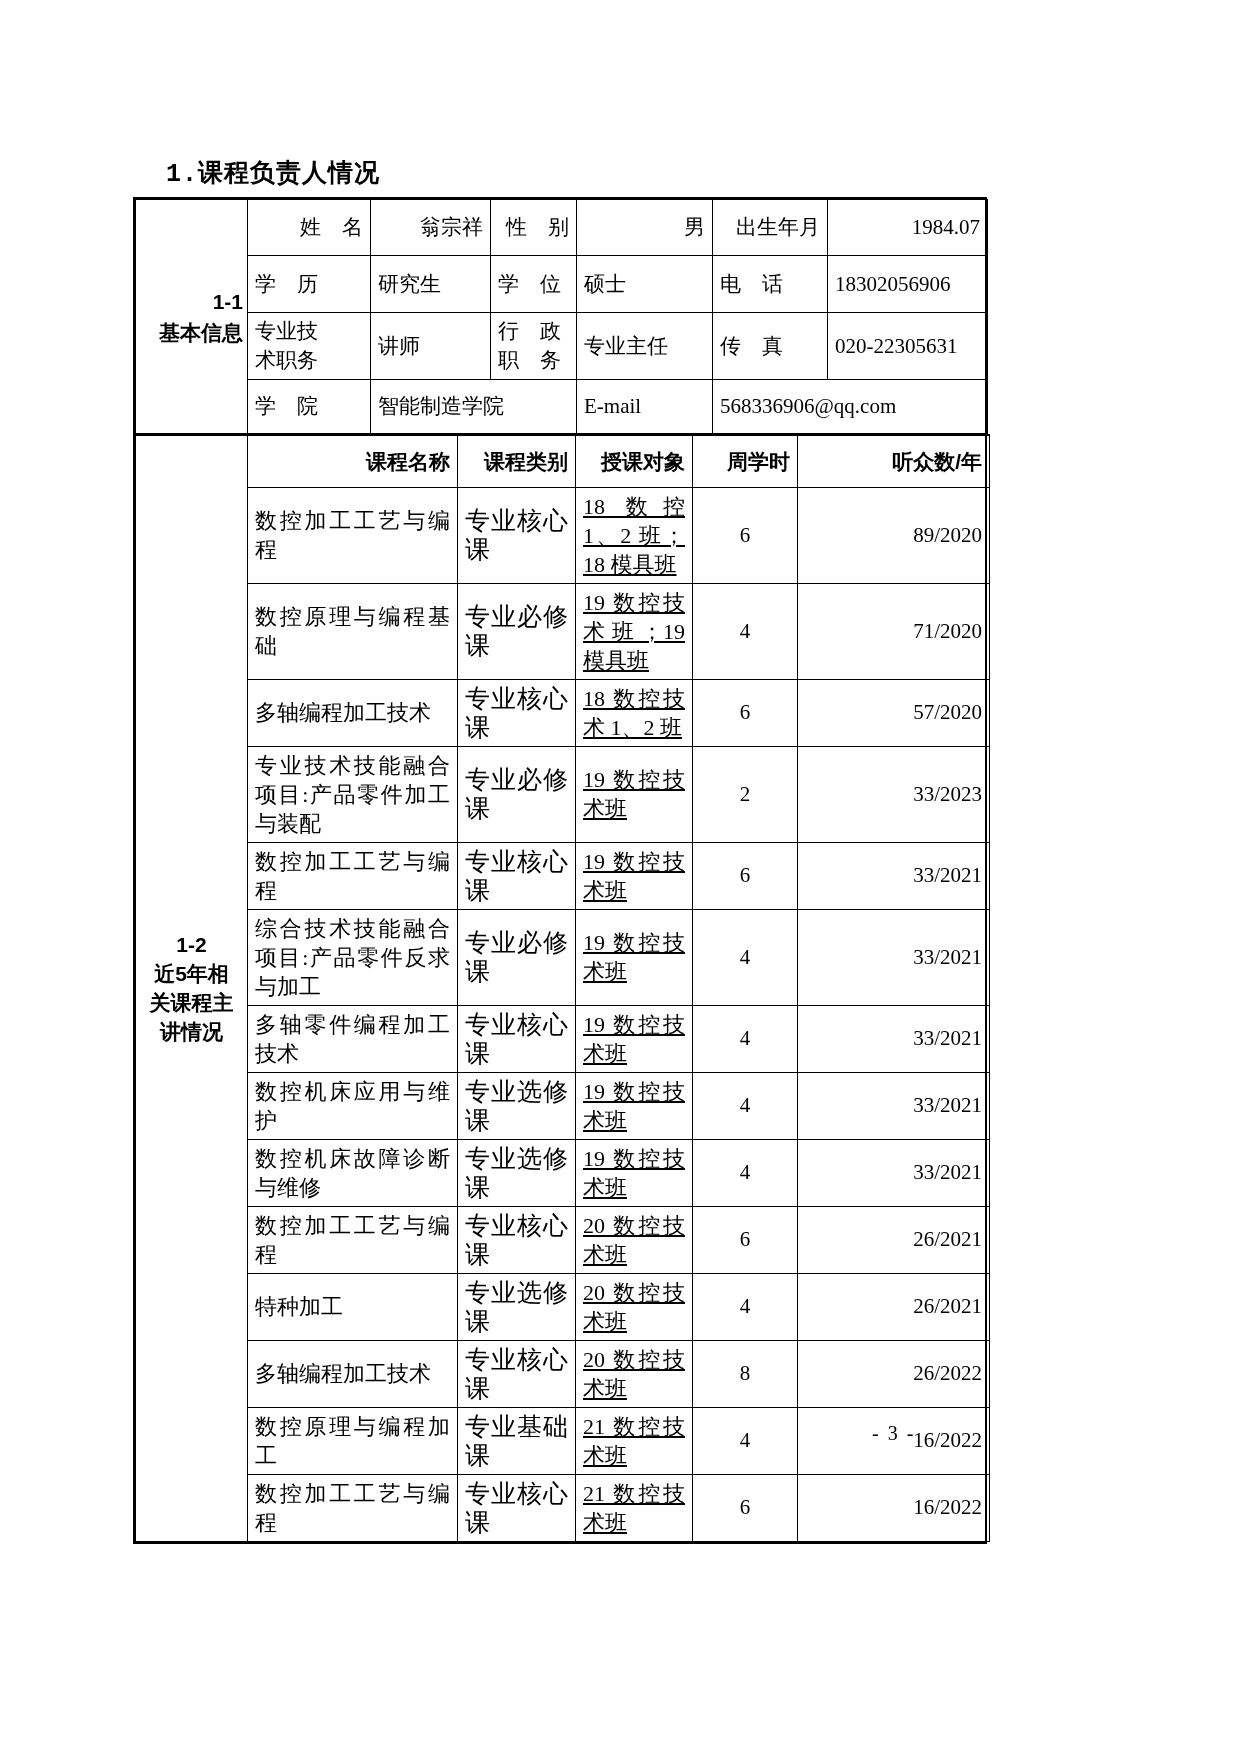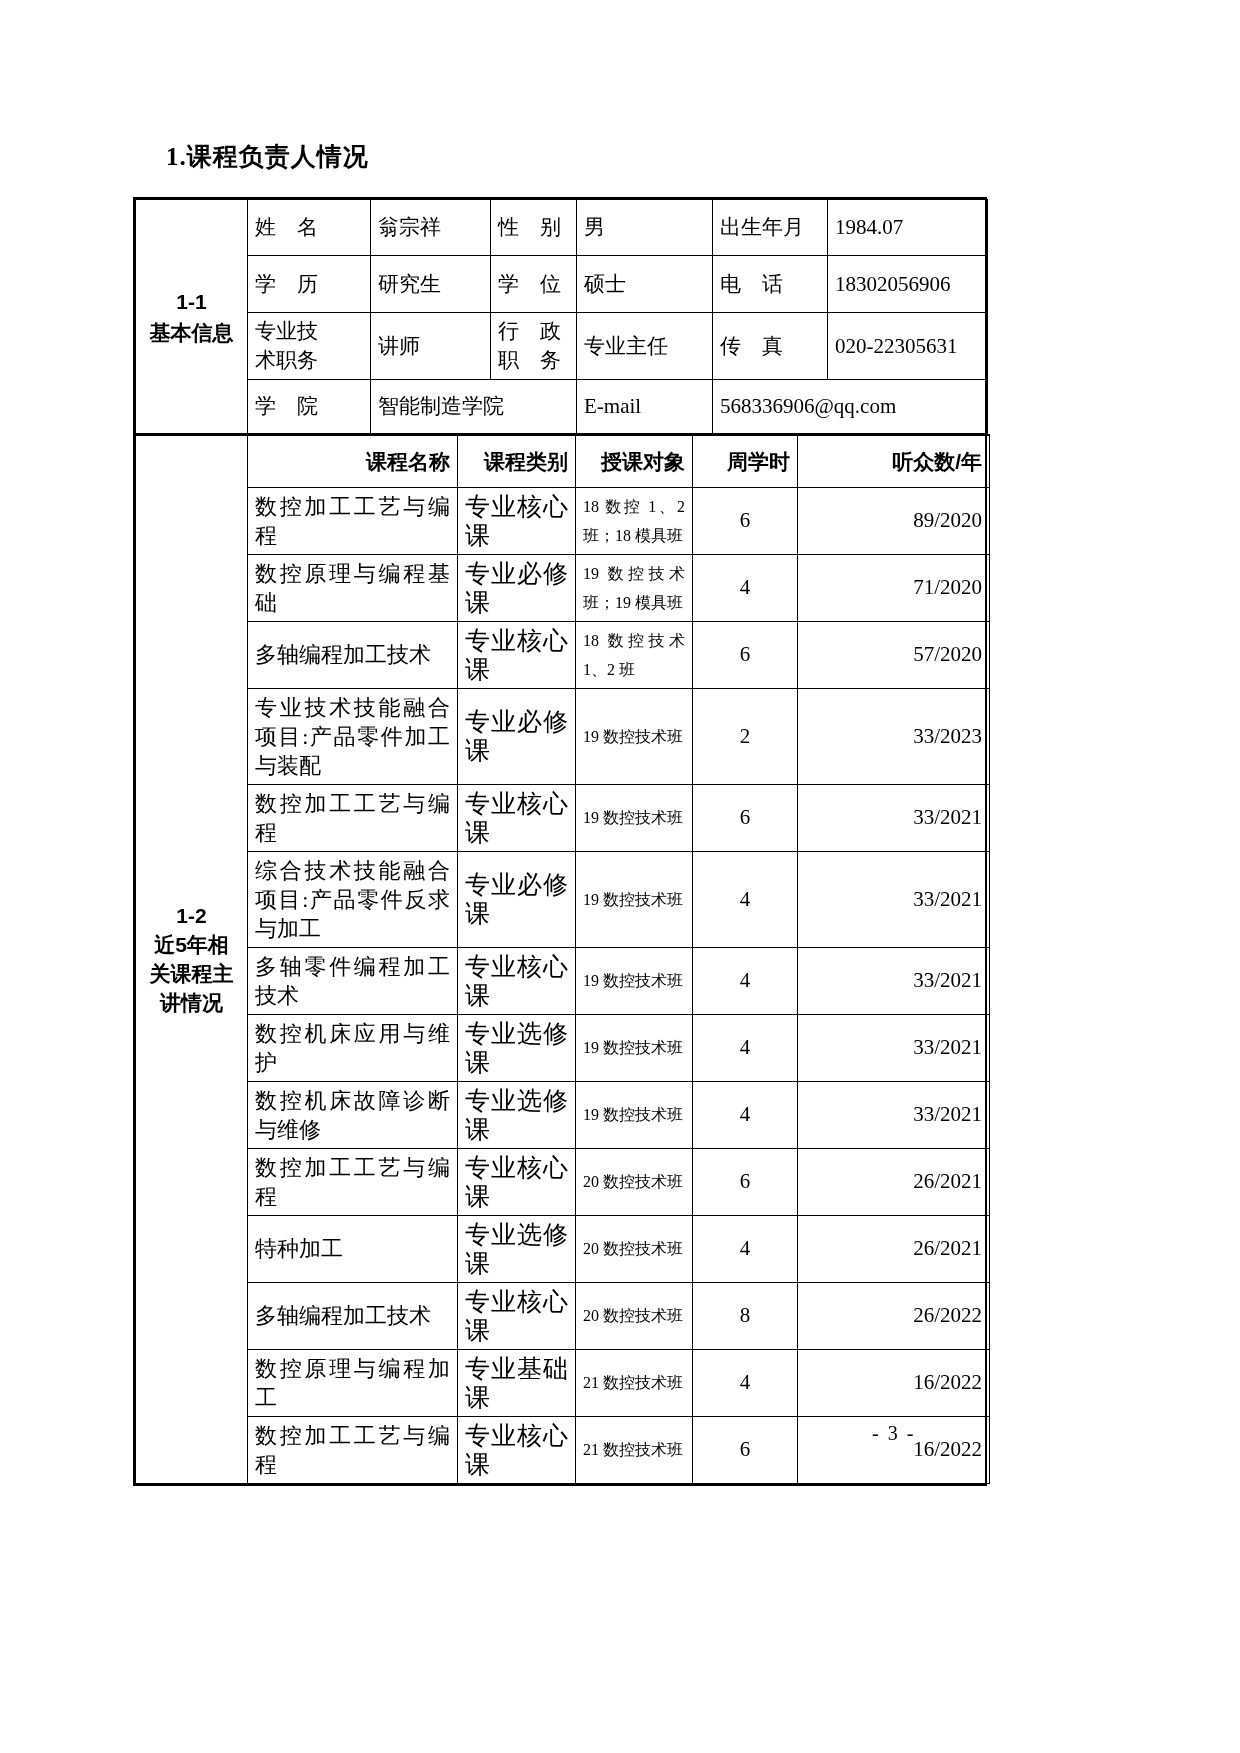--- a/index.html
+++ b/index.html
@@ -6,22 +6,22 @@
   html, body {
     margin: 0; padding: 0;
     background: #ffffff;
     width: 1240px; height: 1753px;
     font-family: "Liberation Serif", serif;
     color: #000;
     position: relative;
   }
   .doc-title {
     position: absolute;
-    left: 166px; top: 140px;
-    font-family: Liberation Serif, serif;
+    left: 166px; top: 156px;
+    font-family: Liberation Mono, monospace;
     font-weight: 700;
     font-size: 25px;
     letter-spacing: 1px;
   }
   .doc-table-wrap {
     position: absolute;
     left: 133px; top: 197px;
     width: 854px;
     border: 2px solid #000;
   }
@@ -63,29 +63,30 @@
     text-align: justify;
     text-justify: inter-character;
     line-height: 29px;
   }
   .td-type {
     font-size: 25px;
     text-align: justify;
     text-justify: inter-character;
   }
   .td-audience {
-    font-size: 16px;
+    font-size: 22px;
     text-align: justify;
     text-justify: inter-character;
     line-height: 28px;
+    text-decoration: underline;
   }
   .td-hours { text-align: center; }
   .td-listeners { text-align: right; padding-left: 10px; }
   .course-row-min td { height: 58px; }
-  .bi-r1 td { height: 56px; }
+  .bi-r1 td { height: 56px; text-align: right; }
   .bi-r2 td { height: 57px; }
   .bi-r3 td { height: 63px; }
   .bi-r4 td { height: 54px; }
   .page-footer {
     position: absolute;
     left: 872px; top: 1422px;
     font-size: 20px;
     letter-spacing: 2px;
   }
 </style>

